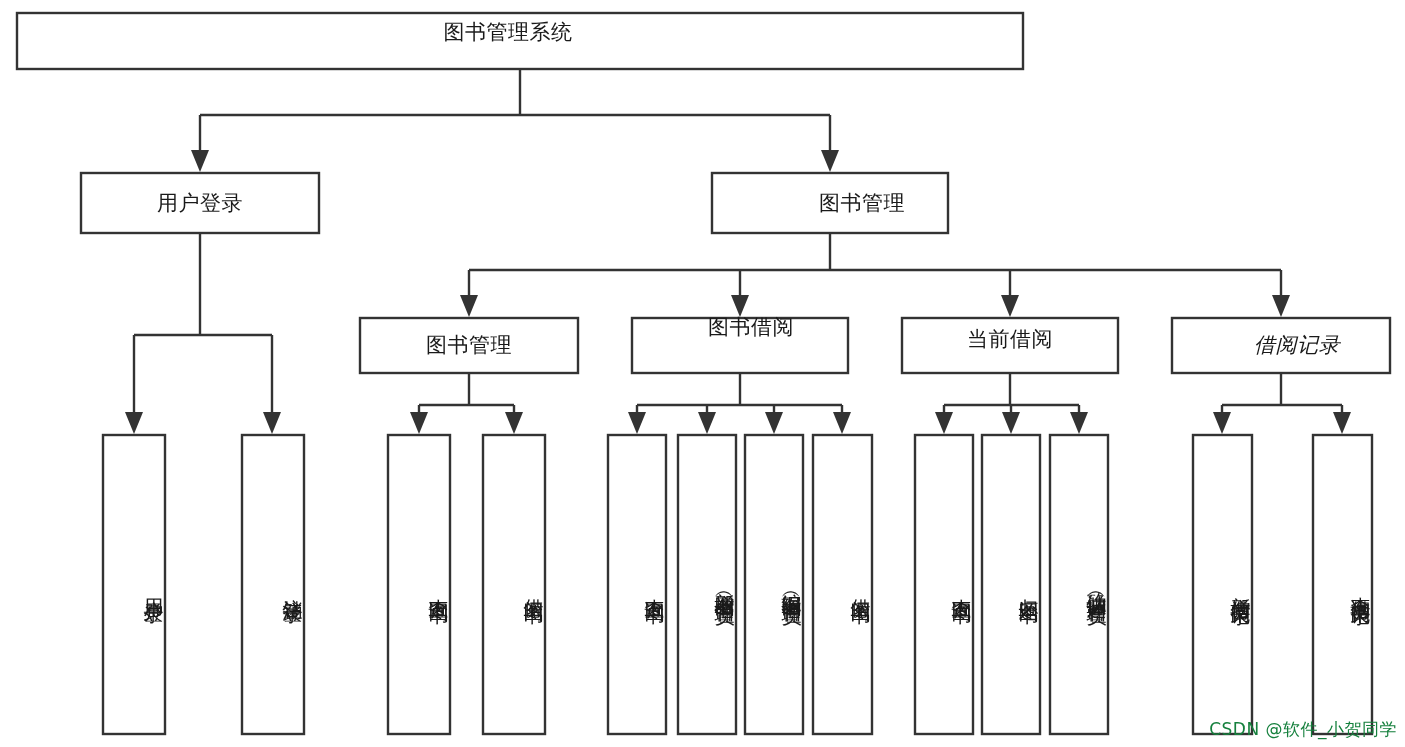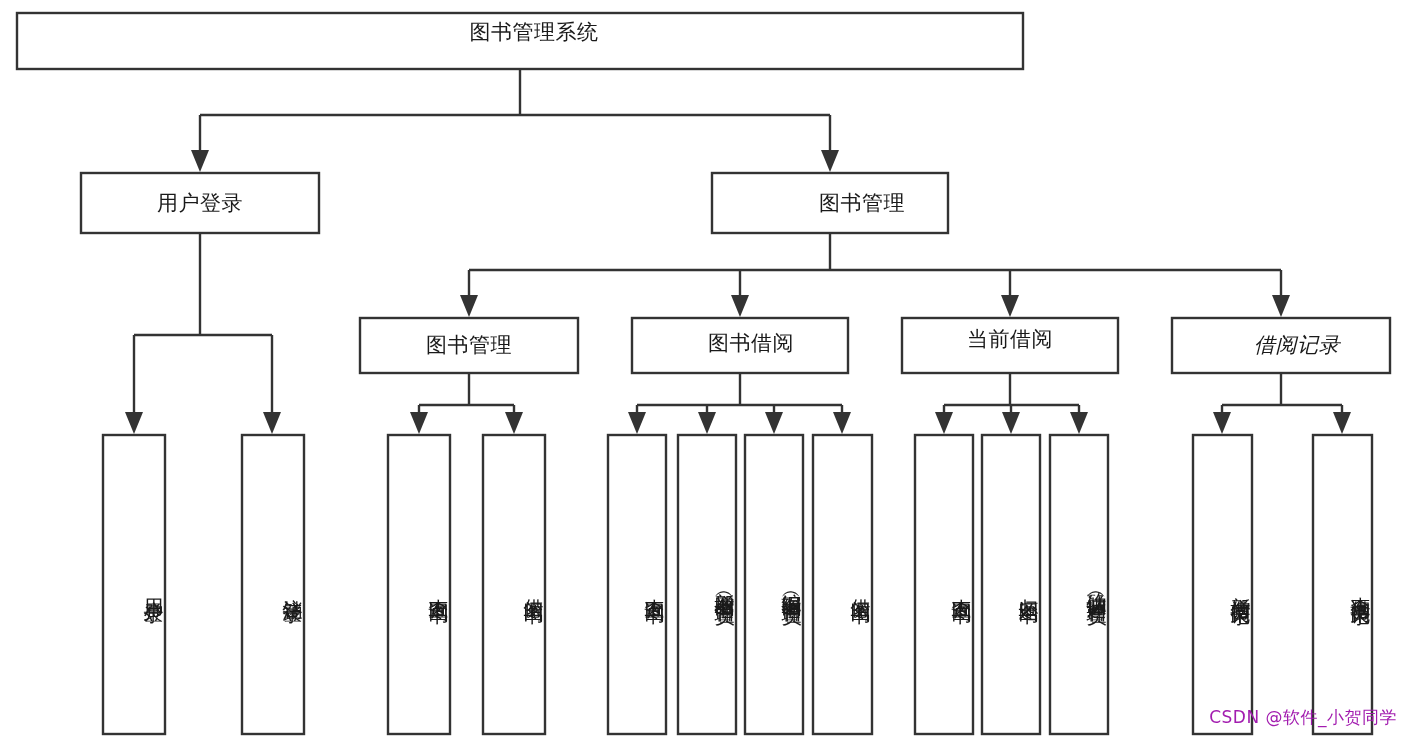--- a/index.html
+++ b/index.html
@@ -67,23 +67,23 @@
     padding-top: 4px;
     box-sizing: border-box;
   }
   .node-label.vertical.tall {
     align-items: flex-start;
     padding-top: 2px;
   }
   .watermark {
     position: absolute;
     right: 8px;
-    bottom: 18px;
+    bottom: 6px;
     font-size: 17px;
-    color: #a21caf;
+    color: #15803d;
     font-family: "DejaVu Sans", "Liberation Sans", sans-serif;
     letter-spacing: 0.5px;
     white-space: nowrap;
   }
 </style>
 </head>
 <body>
 
 <div id="diagram-root">
 
@@ -174,25 +174,25 @@
         <rect class="node-box" x="813" y="435" width="59" height="299"></rect>
         <rect class="node-box" x="915" y="435" width="58" height="299"></rect>
         <rect class="node-box" x="982" y="435" width="58" height="299"></rect>
         <rect class="node-box" x="1050" y="435" width="58" height="299"></rect>
         <rect class="node-box" x="1193" y="435" width="59" height="299"></rect>
         <rect class="node-box" x="1313" y="435" width="59" height="299"></rect>
       </g>
   </svg>
 
   <div id="labels-layer">
-      <div class="node-label horizontal" style="left: 31px; top: 13px; width: 1006px; height: 39px;">图书管理系统</div>
+      <div class="node-label horizontal" style="left: 5px; top: 13px; width: 1006px; height: 39px;">图书管理系统</div>
       <div class="node-label horizontal" style="left: 81px; top: 173px; width: 238px; height: 60px;">用户登录</div>
       <div class="node-label horizontal" style="left: 744px; top: 173px; width: 236px; height: 60px;">图书管理</div>
       <div class="node-label horizontal" style="left: 360px; top: 318px; width: 218px; height: 55px;">图书管理</div>
-      <div class="node-label horizontal" style="left: 632px; top: 318px; width: 238px; height: 55px; font-family: Liberation Mono, monospace;">图书借阅</div>
+      <div class="node-label horizontal" style="left: 632px; top: 300px; width: 238px; height: 55px;">图书借阅</div>
       <div class="node-label horizontal" style="left: 902px; top: 318px; width: 216px; height: 43px; text-align: center;">当前借阅</div>
       <div class="node-label horizontal" style="left: 1172px; top: 318px; width: 250px; height: 55px; font-style: italic;">借阅记录</div>
       <div class="node-label vertical" style="left: 103px; top: 435px; width: 62px; height: 299px;">用户登录</div>
       <div class="node-label vertical" style="left: 242px; top: 435px; width: 62px; height: 299px;">注销登录</div>
       <div class="node-label vertical" style="left: 388px; top: 435px; width: 62px; height: 299px;">查询图书</div>
       <div class="node-label vertical" style="left: 483px; top: 435px; width: 62px; height: 299px;">借阅图书</div>
       <div class="node-label vertical" style="left: 608px; top: 435px; width: 58px; height: 299px;">查询图书</div>
       <div class="node-label vertical tall" style="left: 678px; top: 435px; width: 58px; height: 299px;">新增图书（管理员）</div>
       <div class="node-label vertical tall" style="left: 745px; top: 435px; width: 58px; height: 299px;">编辑图书（管理员）</div>
       <div class="node-label vertical" style="left: 813px; top: 435px; width: 59px; height: 299px;">借阅图书</div>

